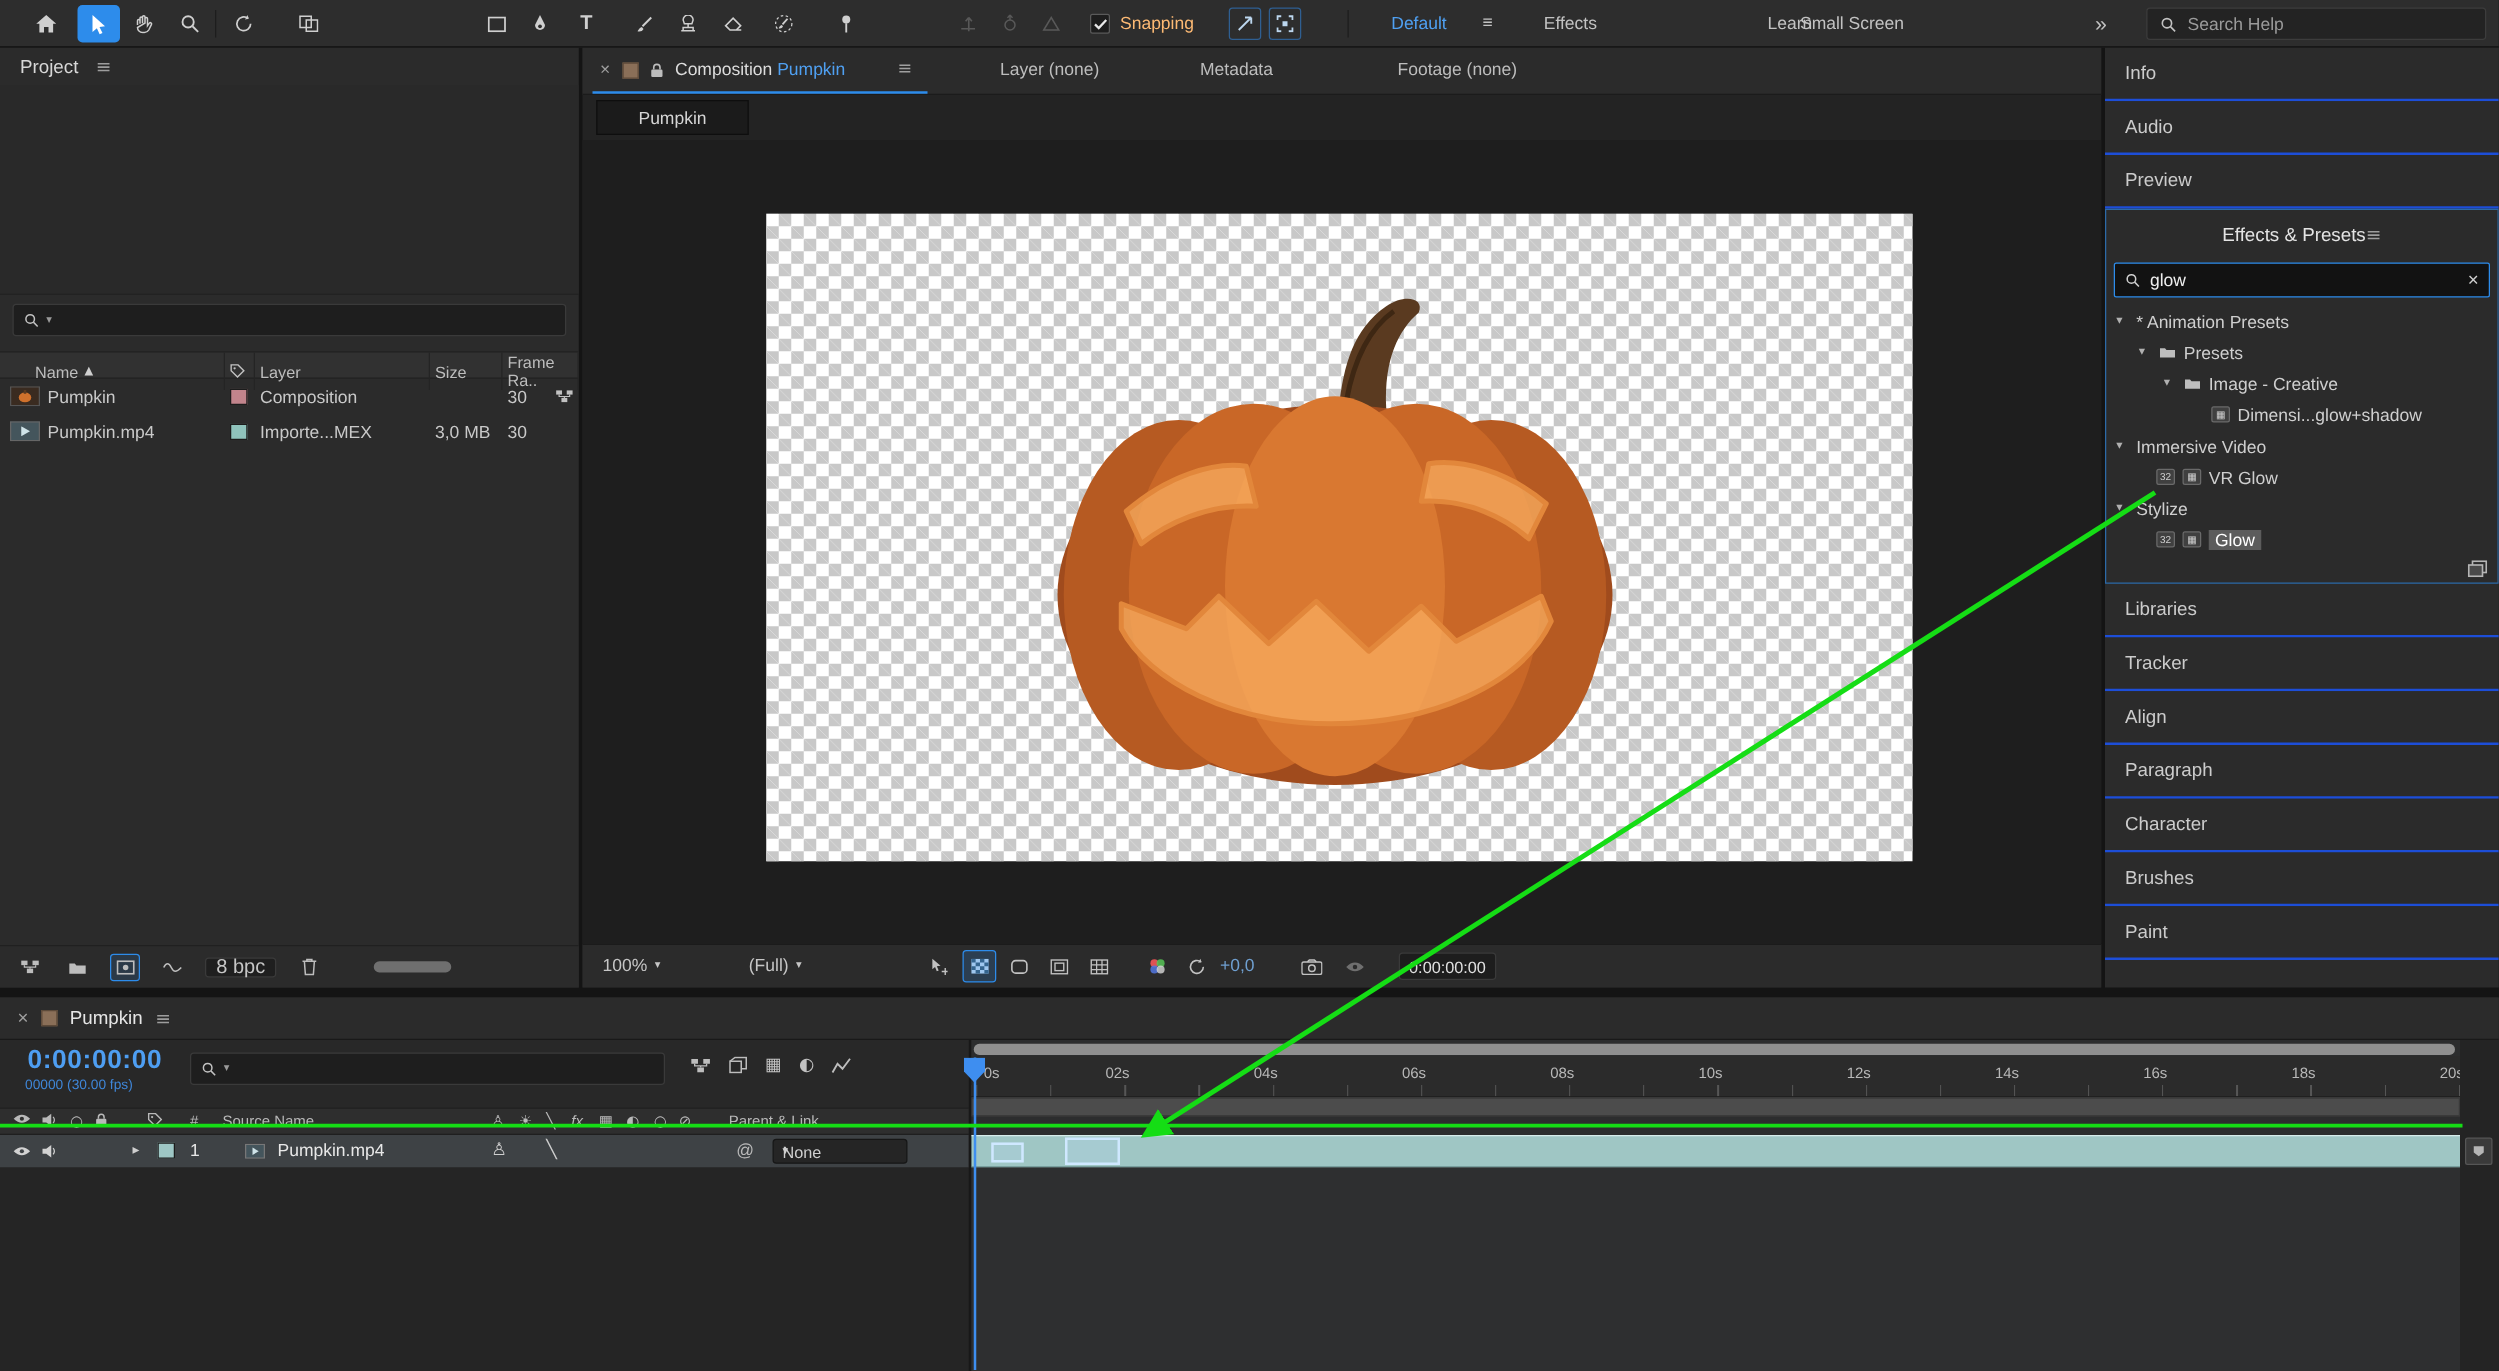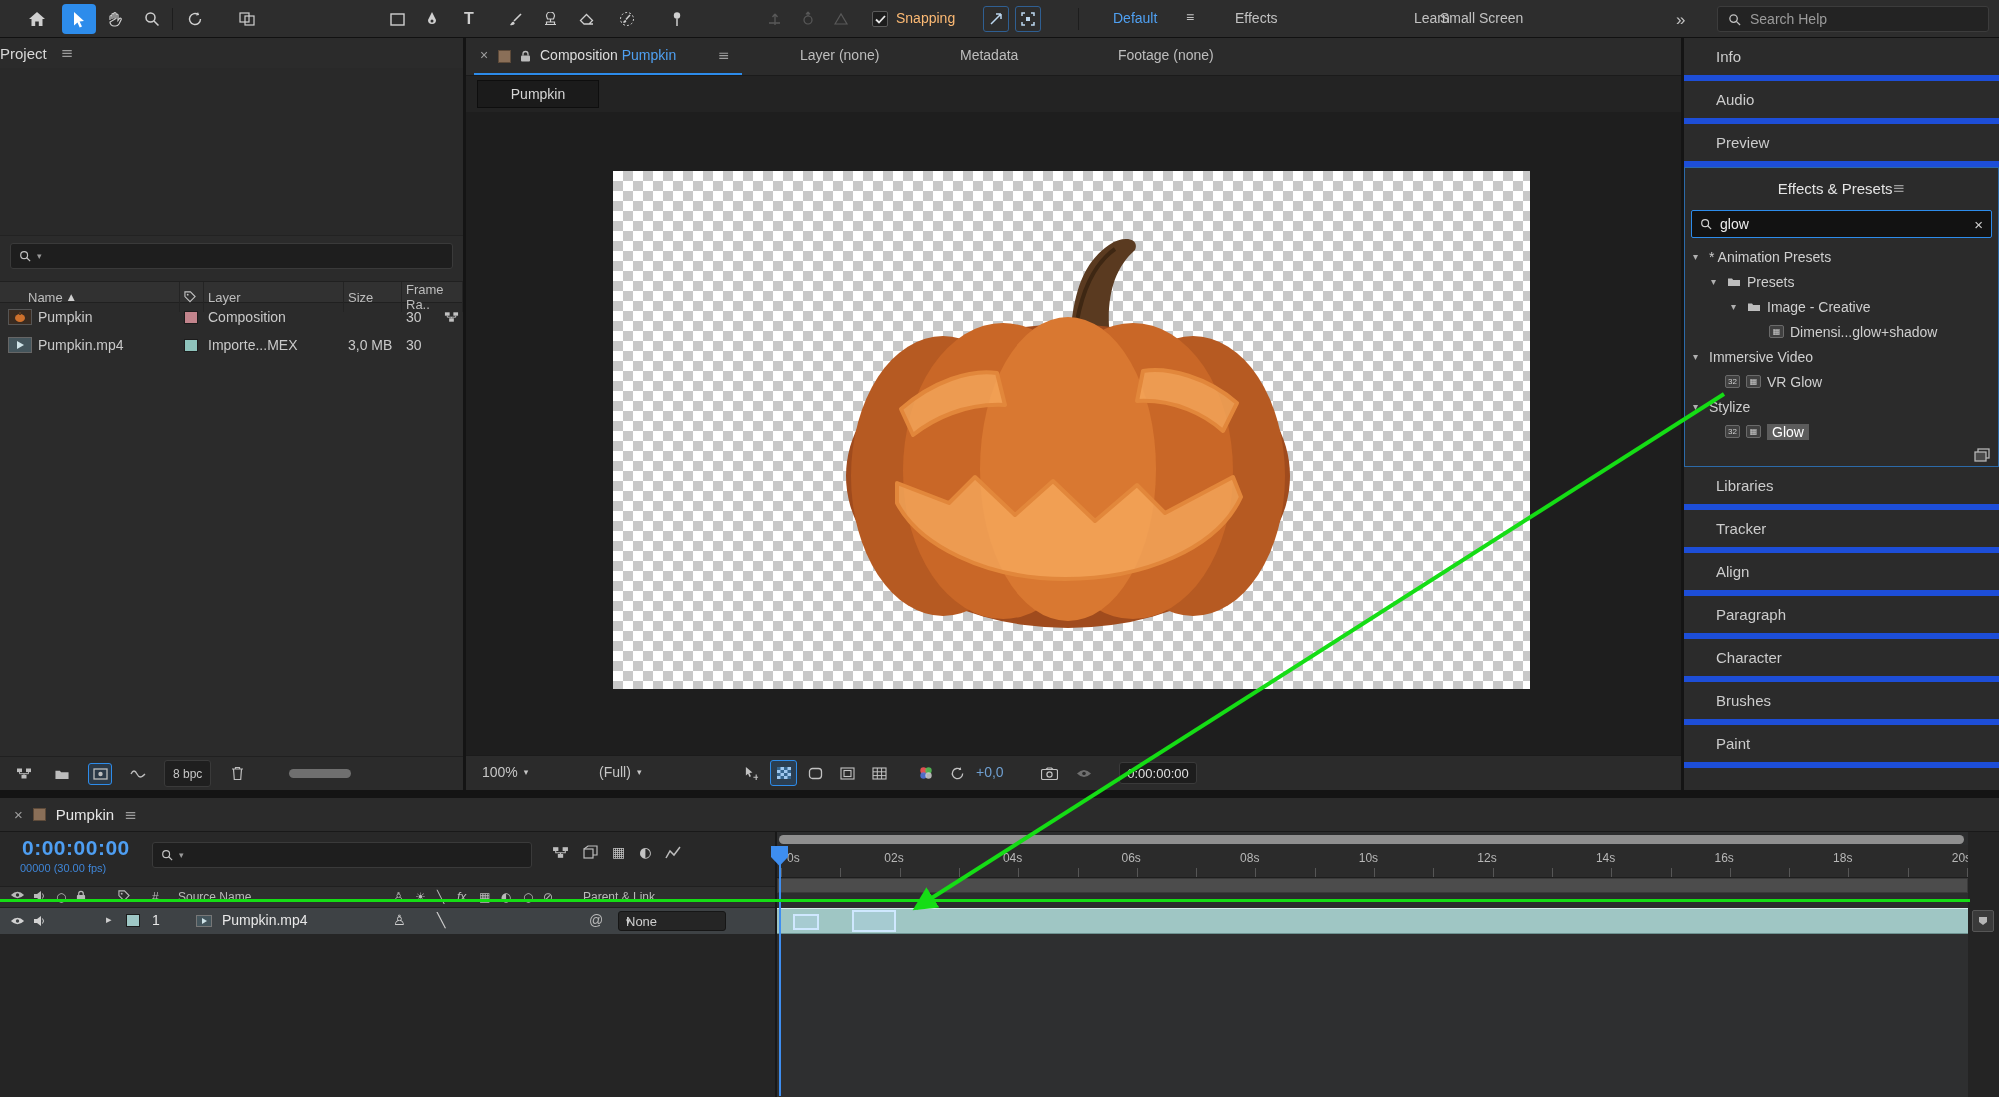--- a/index.html
+++ b/index.html
@@ -19,33 +19,33 @@
 #topbar .tsep{position:absolute;top:8px;width:1px;height:22px;background:#1d1d1d}
 .chip-box{position:absolute;top:6px;width:26px;height:26px;border:1px solid #2f5f92;border-radius:3px;display:flex;align-items:center;justify-content:center;color:#c2c2c2}
 .ws{position:absolute;top:10px;color:#c2c2c2;font-size:14px}
 .ws.active{color:#4fa0f2}
 #help-search{position:absolute;right:10px;top:6px;width:272px;height:26px;background:#232323;border:1px solid #3c3c3c;border-radius:3px;display:flex;align-items:center;gap:9px;padding:0 10px;color:#9b9b9b;font-size:14px}
 #snap-check{position:absolute;left:872px;top:11px;width:16px;height:16px;background:#1d1d1d;border:1px solid #5a5a5a;border-radius:2px;display:flex;align-items:center;justify-content:center}
 #snap-label{position:absolute;left:896px;top:10px;font-size:14px;color:#fdba74}
 
 
 #project{left:0;top:38px;width:463px;height:752px;background:#2b2b2b}
-#project .head{height:30px;display:flex;align-items:center;padding:0 0;color:#d8d8d8}
+#project .head{height:30px;display:flex;align-items:center;padding:0 16px;color:#d8d8d8}
 #proj-preview{position:absolute;left:0;top:30px;width:463px;height:168px;border-bottom:1px solid #222;background:#292929}
 .search-box{position:absolute;height:26px;background:#1e1e1e;border:1px solid #3a3a3a;border-radius:3px;display:flex;align-items:center;gap:6px;padding:0 8px;color:#9a9a9a}
 #proj-table{position:absolute;left:0;top:243px;width:463px}
 .ptrow{display:grid;grid-template-columns:180px 24px 140px 58px 61px;align-items:center;height:28px;font-size:14px;color:#c9c9c9}
 #pthead{height:22px;background:#313131;border-top:1px solid #202020;border-bottom:1px solid #202020;color:#bdbdbd;font-size:13px}
 #pthead>div{display:flex;align-items:center;gap:5px;padding:0 4px;height:100%;border-right:1px solid #242424}
 .ptrow .cell{display:flex;align-items:center;gap:6px;padding:0 4px;overflow:hidden;white-space:nowrap}
 .swatch{width:14px;height:13px;border:1px solid #1c1c1c;flex:none}
 #proj-footer{position:absolute;left:0;bottom:0;width:463px;height:34px;background:#2b2b2b;border-top:1px solid #202020;display:flex;align-items:center;gap:14px;padding:0 12px}
 .pf-ico{width:24px;height:22px;display:flex;align-items:center;justify-content:center;color:#bdbdbd}
 .pf-ico.hl{border:1px solid #2d8ceb;border-radius:3px;background:rgba(45,140,235,.15)}
-#bpc-chip{height:27px;padding:0 8px;background:#1f1f1f;border:1px solid #3a3a3a;border-radius:3px;font-size:12px;display:flex;align-items:center;color:#c6c6c6}
+#bpc-chip{height:16px;padding:0 8px;background:#1f1f1f;border:1px solid #3a3a3a;border-radius:3px;font-size:16px;display:flex;align-items:center;color:#c6c6c6}
 #proj-scroll-pill{width:62px;height:9px;border-radius:5px;background:#6f6f6f;margin-left:26px}
 
 
 #comp{left:466px;top:38px;width:1215px;height:752px;background:#232323}
 #comp-head{position:absolute;left:0;top:0;width:1215px;height:38px;background:#2b2b2b;border-bottom:1px solid #1b1b1b}
 #comp-tab-underline{position:absolute;left:8px;top:35px;width:268px;height:2px;background:#2d8ceb}
 .tabtxt{position:absolute;top:9px;font-size:14px;color:#bdbdbd}
 #comp-crumb{position:absolute;left:11px;top:42px;width:122px;height:28px;background:#1b1b1b;border:1px solid #0e0e0e;display:flex;align-items:center;justify-content:center;color:#d6d6d6;font-size:14px}
 #comp-viewer{position:absolute;left:0;top:74px;width:1215px;height:643px;background:#1e1e1e}
 #comp-canvas{position:absolute;left:147px;top:133px;width:917px;height:518px;background:#fff;
@@ -54,21 +54,21 @@
    linear-gradient(45deg,#c8c8c8 25%,transparent 25%,transparent 75%,#c8c8c8 75%);
   background-size:20px 20px;background-position:0 0,10px 10px}
 #comp-footer{position:absolute;left:0;top:717px;width:1215px;height:35px;background:#2b2b2b;border-top:1px solid #1b1b1b}
 #comp-footer .ft{position:absolute;top:8px;font-size:14px;color:#c6c6c6;display:flex;align-items:center;gap:6px}
 .ibox{position:absolute;top:4px;width:27px;height:26px;display:flex;align-items:center;justify-content:center;border-radius:3px;color:#c2c2c2}
 .ibox.active-blue{border:1px solid #2d8ceb;background:rgba(45,140,235,.2)}
 #comp-tc{position:absolute;left:653px;top:6px;width:78px;height:22px;background:#1d1d1d;border:1px solid #3a3a3a;border-radius:3px;display:flex;align-items:center;justify-content:center;font-size:13px;color:#e0e0e0}
 
 
 #rightpanel{left:1684px;top:38px;width:315px;height:752px;background:#2b2b2b;overflow:hidden}
-.rp-row{height:43px;border-bottom:6px solid #1d4ed8;display:flex;align-items:center;padding:0 32px;color:#cccccc;background:#2b2b2b}
+.rp-row{height:43px;border-bottom:2px solid #1d4ed8;display:flex;align-items:center;padding:0 16px;color:#cccccc;background:#2b2b2b}
 #fx-section{height:300px;border:1px solid rgba(45,140,235,.65);background:#2b2b2b;position:relative}
 #fx-head{height:40px;display:flex;align-items:center;justify-content:center;padding:0 14px;color:#e4e4e4}
 #fx-search{margin:2px 6px 6px 6px;height:28px;background:#121212;border:1px solid #2d8ceb;border-radius:2px;display:flex;align-items:center;gap:8px;padding:0 8px;color:#eee}
 .ti{height:25px;display:flex;align-items:center;gap:6px;font-size:14px;color:#cfcfcf;white-space:nowrap;overflow:hidden}
 .caret{color:#b0b0b0;font-size:10px;width:10px;flex:none}
 .badge{width:15px;height:13px;background:#404040;border:1px solid #6a6a6a;border-radius:2px;font-size:8px;color:#cfcfcf;display:flex;align-items:center;justify-content:center;flex:none}
 .sel-hl{background:#5c5c5c;color:#fff;padding:0 5px}
 #fx-foot{position:absolute;right:8px;bottom:4px}
 
 

